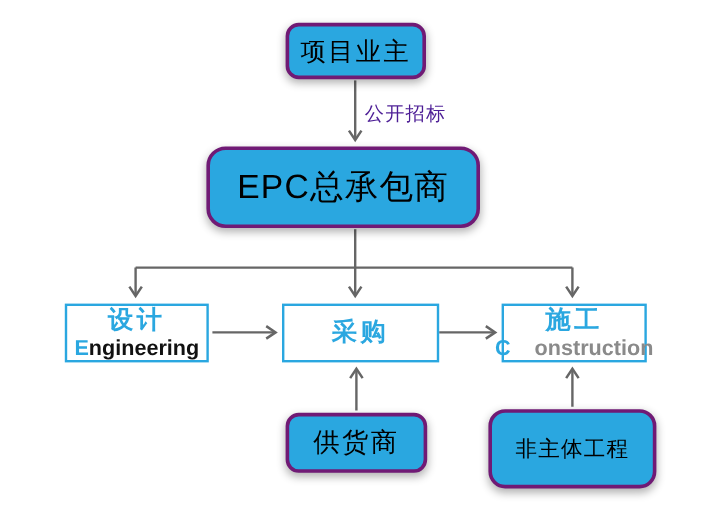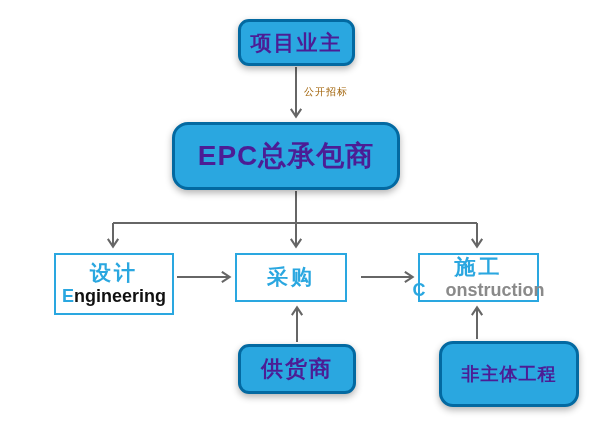--- a/index.html
+++ b/index.html
@@ -26,37 +26,37 @@
     box-sizing: border-box;
     display: flex;
     flex-direction: column;
     align-items: center;
     justify-content: center;
     text-align: center;
     z-index: 1;
   }
   .blue-node {
     background: #2aa7e0;
-    border: 3px solid #0369a1;
+    border: 3px solid #701a75;
     border-radius: 11px;
     box-shadow: 0 3px 7px rgba(0,0,0,0.30);
-    color: #4c1d95;
-    font-weight: bold;
+    color: #000000;
+    font-weight: normal;
   }
   .white-node {
     background: #ffffff;
     border: 2px solid #2aa7e0;
     line-height: 1.15;
   }
   .owner-node      { left: 238px; top: 19px;  width: 117px; height: 47px; font-size: 21px; letter-spacing: 2px; }
   .epc-node        { left: 172px; top: 122px; width: 228px; height: 68px; font-size: 28px; letter-spacing: 1px; border-radius: 16px; }
   .supplier-node   { left: 238px; top: 344px; width: 118px; height: 50px; font-size: 22px; letter-spacing: 2px; }
-  .subcontractor-node { left: 407px; top: 341px; width: 140px; height: 66px; font-size: 18px; letter-spacing: 1px; line-height: 1.35; border-radius: 14px; margin-left: 32px; }
-  .design-node      { left: 54px;  top: 253px; width: 120px; height: 62px; }
-  .procurement-node { left: 235px; top: 253px; width: 112px; height: 49px; gap: 16px; }
+  .subcontractor-node { left: 407px; top: 341px; width: 140px; height: 66px; font-size: 18px; letter-spacing: 1px; line-height: 1.35; border-radius: 14px; }
+  .design-node      { left: 54px;  top: 253px; width: 120px; height: 49px; }
+  .procurement-node { left: 235px; top: 253px; width: 131px; height: 49px; gap: 16px; }
   .construction-node{ left: 418px; top: 253px; width: 121px; height: 49px; justify-content: center; }
   .cn-label {
     color: #2aa7e0;
     font-weight: bold;
     font-size: 21px;
     letter-spacing: 3px;
   }
   .en-label {
     font-size: 18px;
     font-weight: 600;
@@ -65,22 +65,22 @@
   }
   .en-label .initial {
     color: #2aa7e0;
     font-weight: bold;
   }
   .en-gray { color: #8a8a8a; margin-left: 20px; }
   .edge-label {
     position: absolute;
     left: 304px;
     top: 85px;
-    font-size: 10px;
-    color: #a16207;
+    font-size: 16px;
+    color: #4c1d95;
     letter-spacing: 1px;
     z-index: 1;
   }
 </style>
 </head>
 <body>
 
 <div class="canvas">
 
   <svg class="connector-layer" width="600" height="421" viewBox="0 0 600 421">

